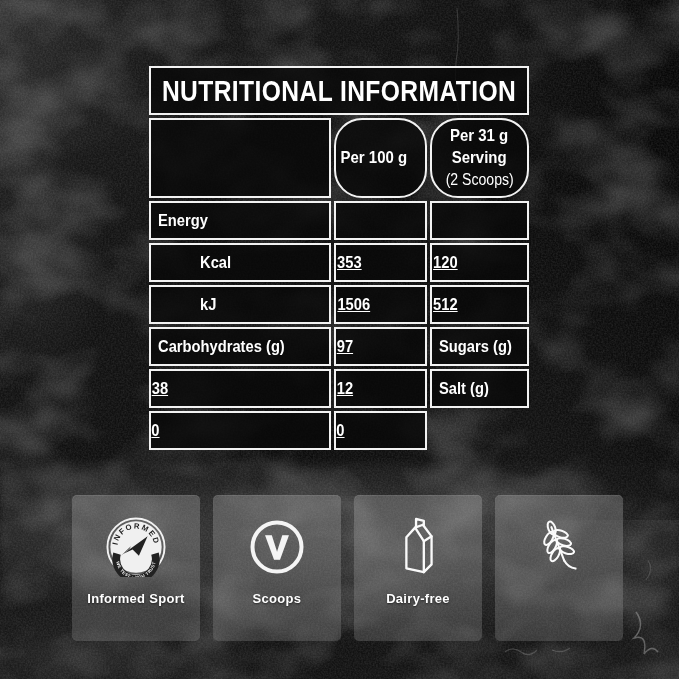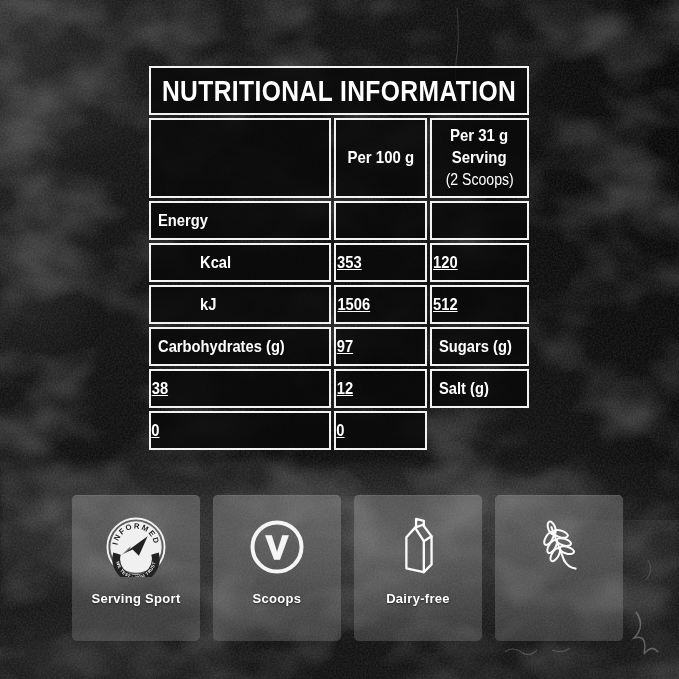--- a/index.html
+++ b/index.html
@@ -56,21 +56,21 @@
     border: 2px solid #f2f2f2;
     background: rgba(8,8,8,0.82);
     color: #fff;
     display: flex; align-items: center;
   }
   .cell.title-cell { grid-column: 1 / 4; justify-content: center; }
   .title-text {
     font-size: 30px; font-weight: bold; letter-spacing: 0.5px;
     transform: scaleX(0.82); transform-origin: center; white-space: nowrap;
   }
-  .cell.hdr { justify-content: center; text-align: center; }
+  .cell.hdr { justify-content: flex-start; text-align: center; border-radius: 28px; }
   .hdr-text { font-size: 17px; font-weight: bold; transform: scaleX(0.88); transform-origin: center; white-space: nowrap; }
   .hdr3-stack { display: flex; flex-direction: column; align-items: center; line-height: 22px; width: 100%; }
   .hdr3-stack .light { font-weight: 400; font-size: 16px; }
   .cell.lbl { padding-left: 7px; }
   .lbl-text { font-size: 16px; font-weight: bold; transform: scaleX(0.92); transform-origin: left center; white-space: nowrap; }
   .cell.lbl.indent { padding-left: 49px; }
   .cell.val { justify-content: flex-start; text-decoration: underline; }
   .val-text { font-size: 16px; font-weight: bold; transform: scaleX(0.92); transform-origin: center; }
 
   
@@ -215,21 +215,21 @@
             <textPath href="#arcTop" startOffset="50%" text-anchor="middle">INFORMED</textPath>
           </text>
           <path d="M 11.4,37.8 A 20.4,20.4 0 1 0 50.6,37.8" fill="none" stroke="#222" stroke-width="8"></path>
           <text font-size="4.4" font-weight="bold" fill="#f5f5f5" letter-spacing="0.5" font-family="Liberation Sans, sans-serif">
             <textPath href="#arcBottom" startOffset="50%" text-anchor="middle">WE TEST · YOU TRUST</textPath>
           </text>
           <path d="M18,38 L43,20 L34,40 L27.5,33.5 Z" fill="#222"></path>
           <path d="M24,33 L15.5,40 L26,30 Z" fill="#222"></path>
         </svg>
       </div>
-      <span class="badge-label">Serving Sport</span>
+      <span class="badge-label">Informed Sport</span>
     </div>
 
     <div class="badge">
       <div class="badge-icon">
         <svg width="58" height="58" viewBox="0 0 58 58">
           <circle cx="29" cy="29" r="24.5" fill="none" stroke="#f5f5f5" stroke-width="4"></circle>
           <text x="29" y="41" font-size="33" font-weight="bold" text-anchor="middle" fill="#f5f5f5" stroke="#f5f5f5" stroke-width="1.6" font-family="Liberation Sans, sans-serif">V</text>
         </svg>
       </div>
       <span class="badge-label">Scoops</span>

